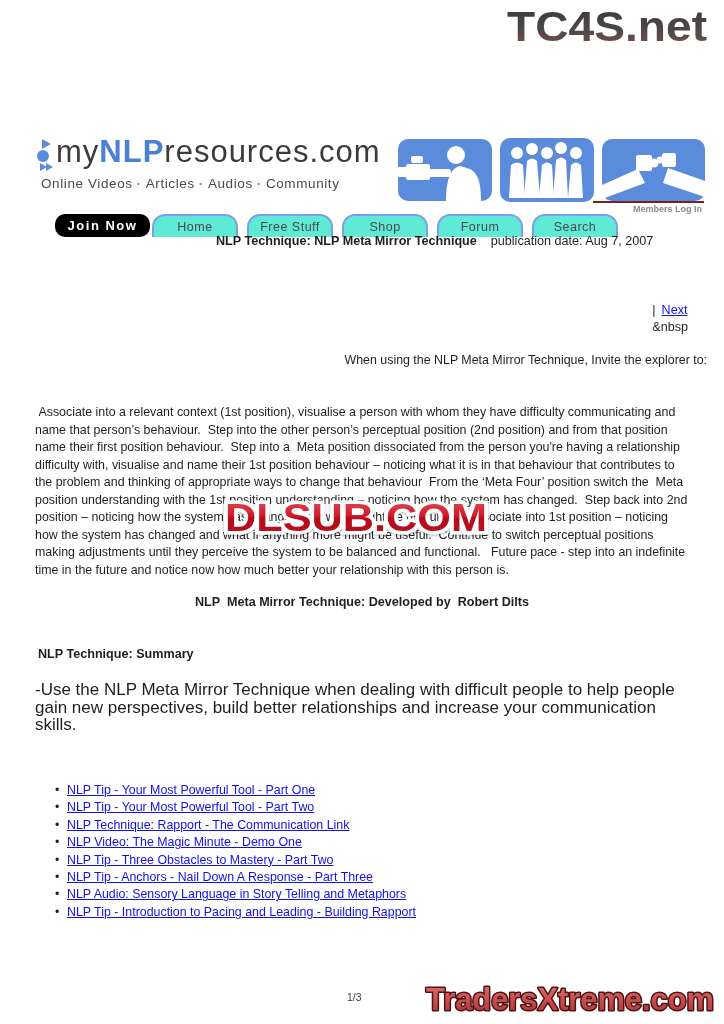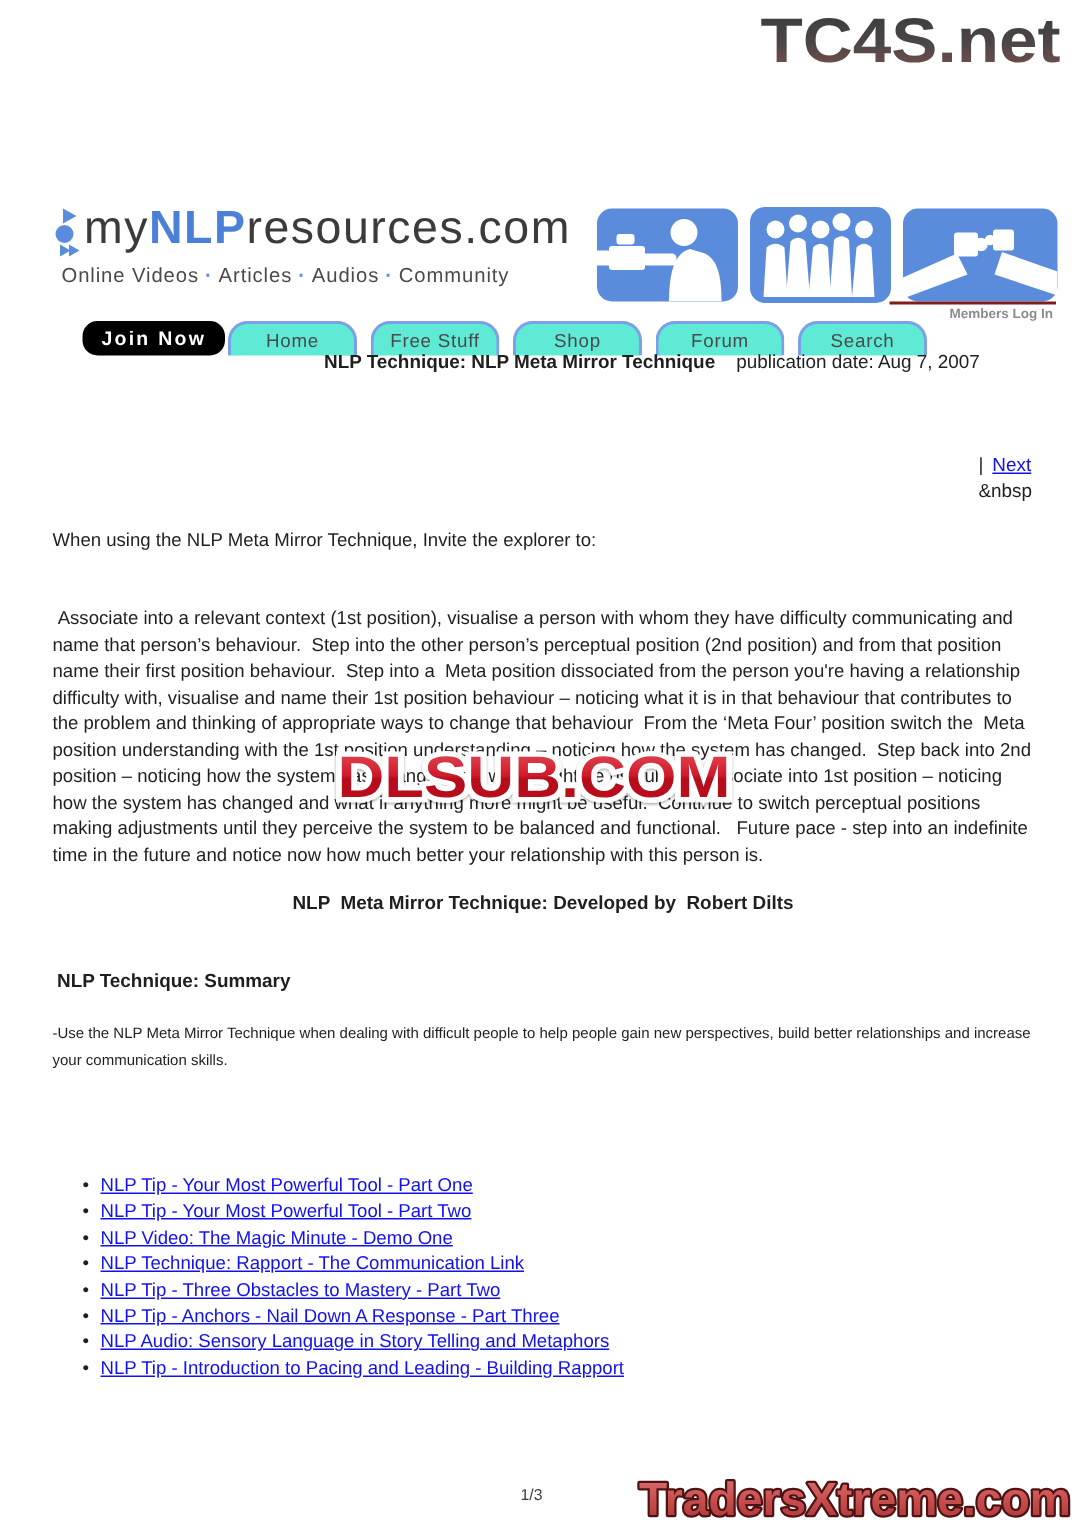--- a/index.html
+++ b/index.html
@@ -44,28 +44,28 @@
        border-radius:13px 13px 0 0;background:#5eead4;color:#4a4a4a;font-size:12.5px;
        letter-spacing:.5px;text-align:center;line-height:22px;}
 
   
   .title-row{position:absolute;left:216px;top:234px;font-size:12.6px;white-space:nowrap;}
   .title-row .t{font-weight:bold;}
   .title-row .d{margin-left:14px;}
   .pager{position:absolute;right:36px;top:302px;text-align:left;font-size:12.6px;line-height:17px;}
   .pager a{color:#1111ee;text-decoration:underline;}
   .pager .sep{margin-right:6px;}
-  .intro{position:absolute;left:35px;top:353px;width:660px;font-size:12.4px;}
+  .intro{position:absolute;left:47px;top:353px;width:660px;font-size:12.4px;text-align:right;}
   .bodytext{position:absolute;left:35px;top:404px;width:658px;font-size:12.4px;
             line-height:17.5px;white-space:pre-wrap;}
   .dlsub{position:absolute;left:218px;top:490px;}
   .devline{position:absolute;left:0;top:595px;width:724px;text-align:center;
            font-weight:bold;font-size:12.6px;white-space:pre;}
   .sumhead{position:absolute;left:38px;top:647px;font-weight:bold;font-size:12.6px;}
-  .sumpara{position:absolute;left:35px;top:681px;width:660px;font-size:10px;line-height:17.5px;}
+  .sumpara{position:absolute;left:35px;top:681px;width:660px;font-size:17px;line-height:17.5px;}
 
   
   .related{position:absolute;left:47px;top:782px;margin:0;padding:0;list-style:none;}
   .related li{position:relative;padding-left:20px;line-height:17.4px;font-size:12.4px;}
   .related li::before{content:"•";position:absolute;left:8px;color:#1f1f1f;}
   .related a{color:#1111ee;text-decoration:underline;}
 
   
   .pagenum{position:absolute;left:347px;top:991px;font-size:10.5px;color:#3c3c3c;}
   .traders{position:absolute;right:5px;top:980px;}
@@ -183,22 +183,22 @@
   </div>
 
   <div class="devline">NLP  Meta Mirror Technique: Developed by  Robert Dilts</div>
   <div class="sumhead">NLP Technique: Summary</div>
   <div class="sumpara">-Use the NLP Meta Mirror Technique when dealing with difficult people to help people gain new perspectives, build better relationships and increase your communication skills.</div>
 
   <ul class="related">
 
       <li><a href="#">NLP Tip - Your Most Powerful Tool - Part One</a></li>
       <li><a href="#">NLP Tip - Your Most Powerful Tool - Part Two</a></li>
+      <li><a href="#">NLP Technique: Rapport - The Communication Link</a></li>
       <li><a href="#">NLP Video: The Magic Minute - Demo One</a></li>
-      <li><a href="#">NLP Technique: Rapport - The Communication Link</a></li>
       <li><a href="#">NLP Tip - Three Obstacles to Mastery - Part Two</a></li>
       <li><a href="#">NLP Tip - Anchors - Nail Down A Response - Part Three</a></li>
       <li><a href="#">NLP Audio: Sensory Language in Story Telling and Metaphors</a></li>
       <li><a href="#">NLP Tip - Introduction to Pacing and Leading - Building Rapport</a></li>
     </ul>
 
   <div class="pagenum">1/3</div>
   <div class="traders">
     <svg width="298" height="40" viewBox="0 0 298 40">
       <defs>

